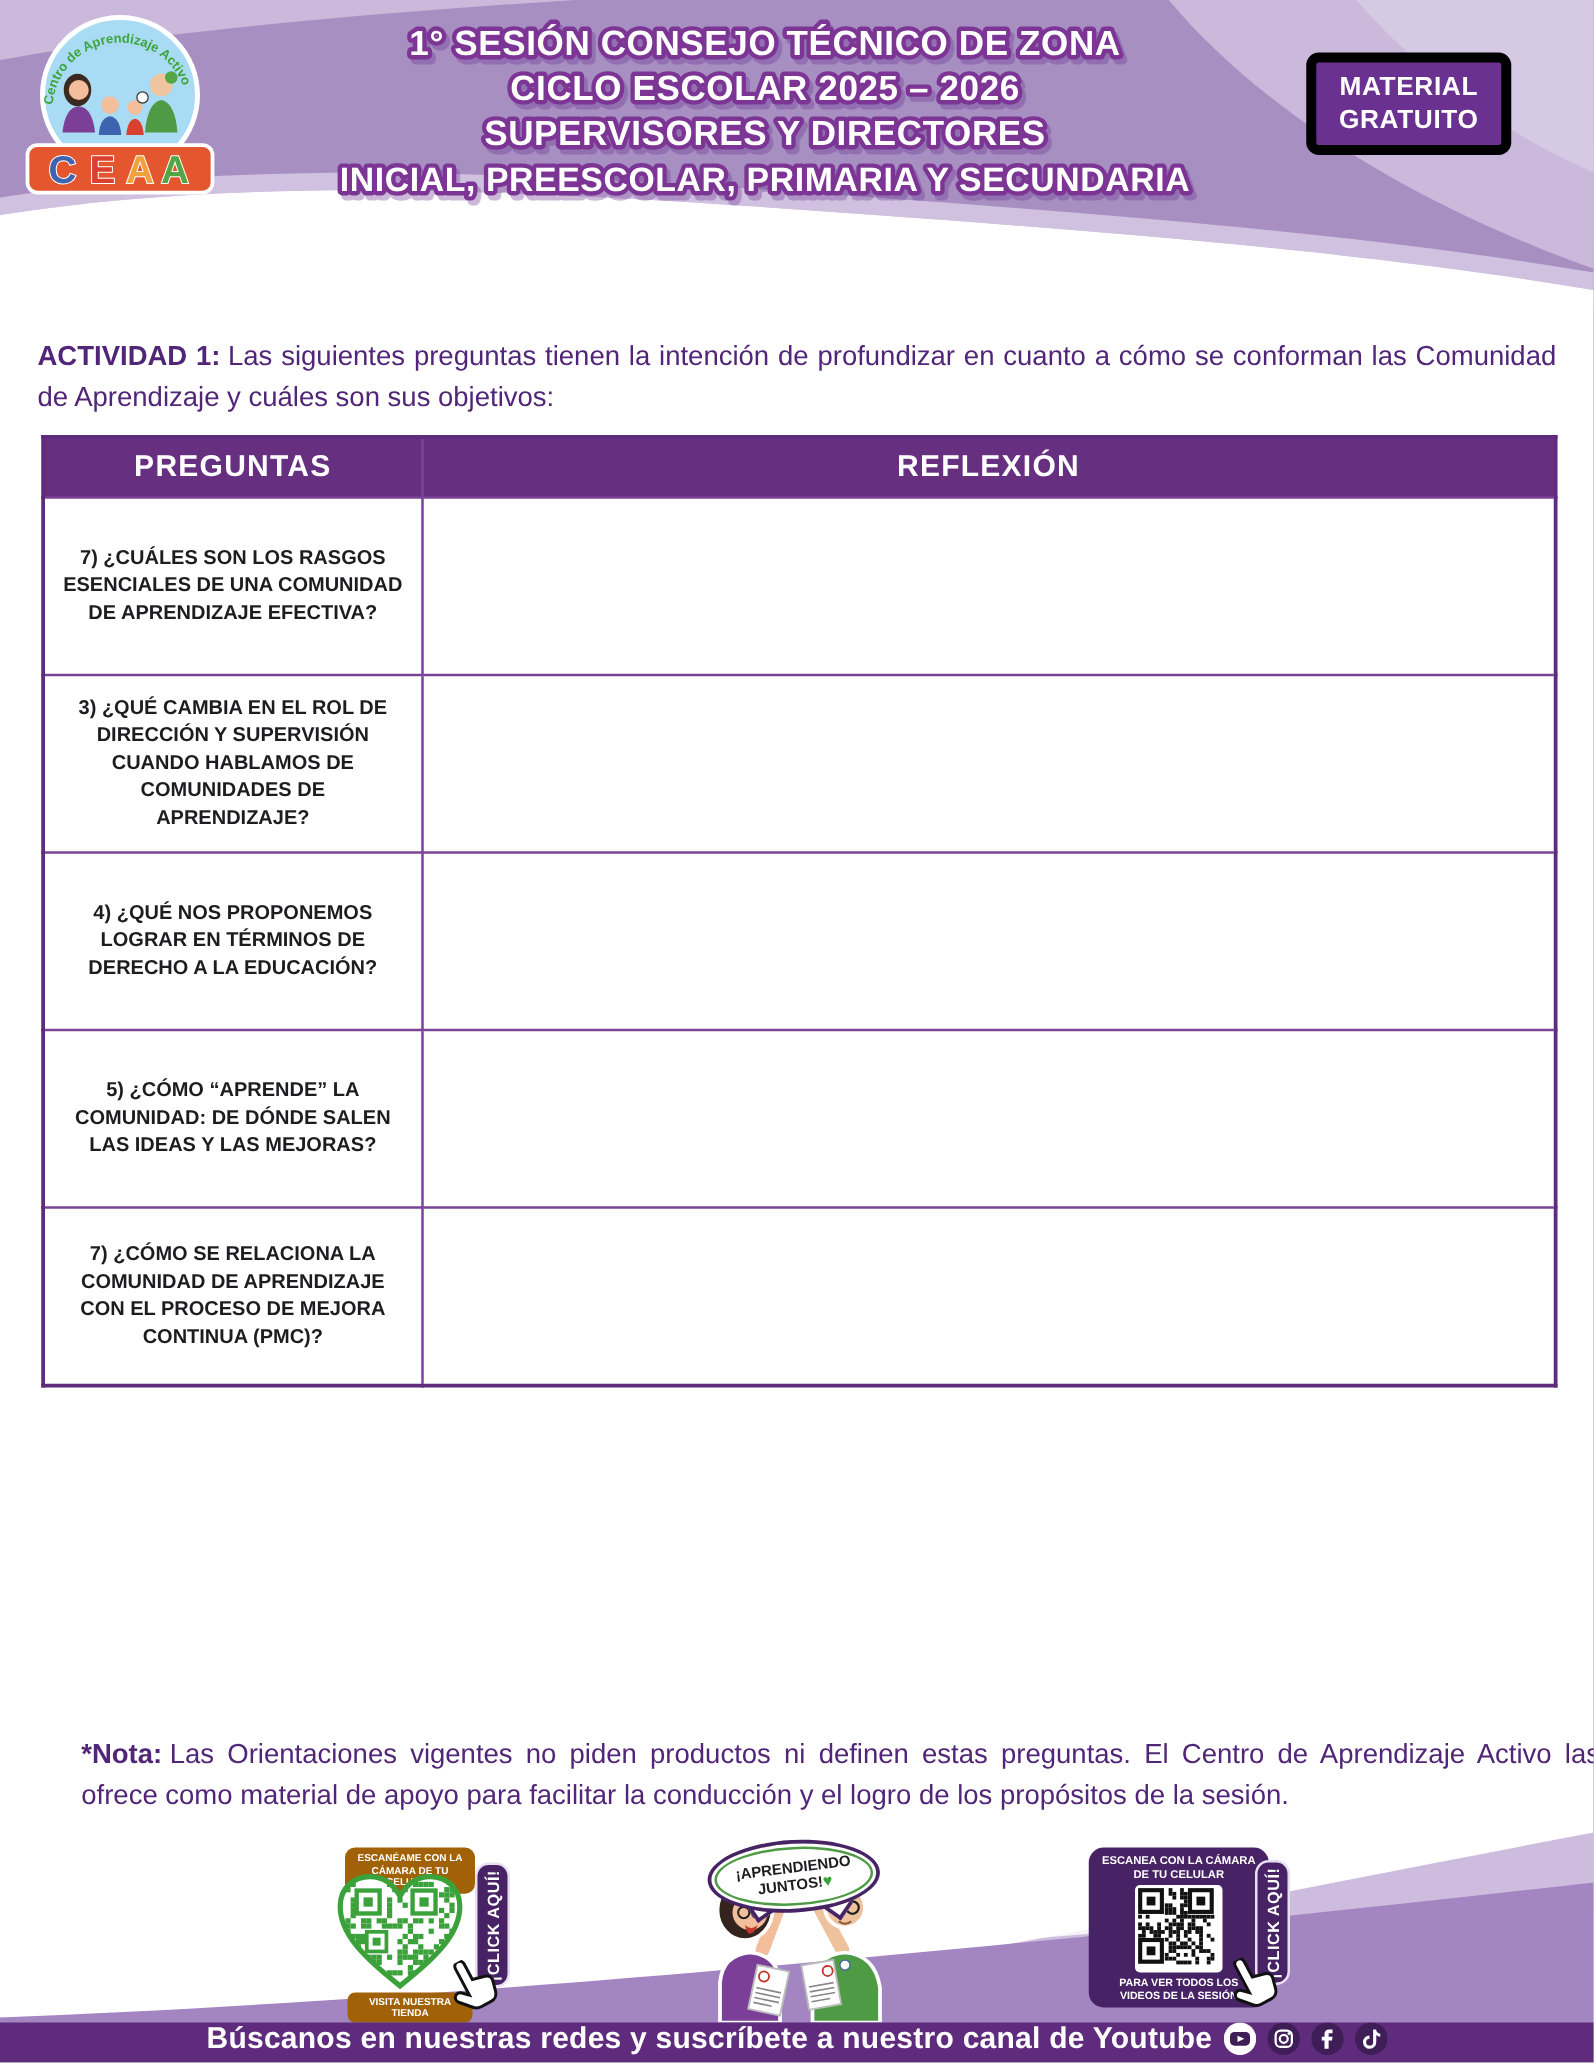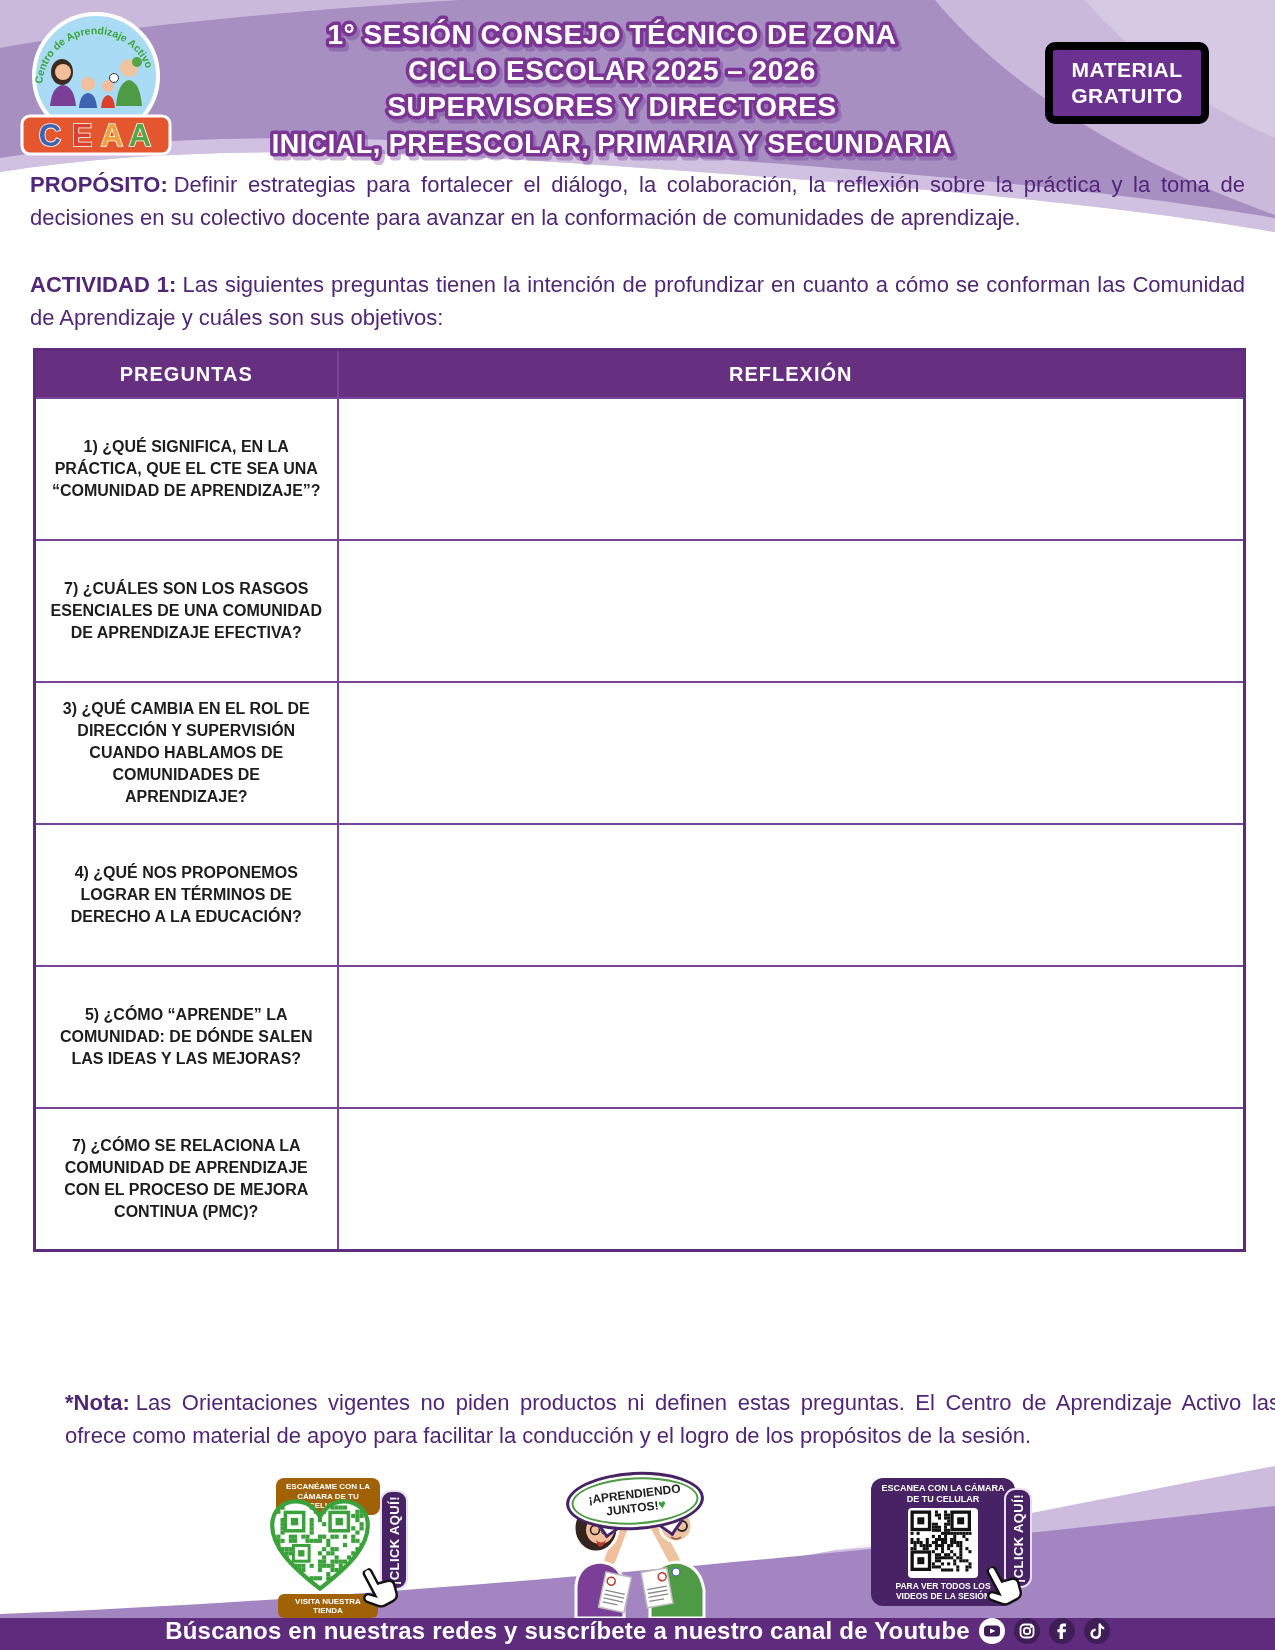--- a/index.html
+++ b/index.html
@@ -19,21 +19,21 @@
         text-align:justify;margin:0;}
   .para b{margin-right:6px;}
   .p-prop{top:168px;}
   .p-act{top:268px;}
   .p-nota{top:1386px;margin-left:35px;}
 
   
   table.qtable{position:absolute;top:348px;left:33px;width:1210px;border-collapse:collapse;
                table-layout:fixed;border:3px solid #5E2B7D;}
   table.qtable th,table.qtable td{border:2.5px solid #7B4396;}
-  table.qtable th{background:#662F80;color:#ffffff;font-size:20px;font-weight:bold;
+  table.qtable th{background:#662F80;color:#ffffff;font-size:24px;font-weight:bold;
                   letter-spacing:1px;height:44px;}
   col.c1{width:303px;}  col.c2{width:907px;}
   td.qcell{height:140px;vertical-align:middle;text-align:center;padding:0 14px;}
   td.qcell .qtext{font-weight:bold;color:#1d1d1f;font-size:16px;line-height:22px;}
   td.rcell{background:#fff;}
 
   
   .ftr-bg{position:absolute;left:0;top:1378px;width:1275px;height:272px;}
   .social-bar{position:absolute;left:0;top:1618px;width:1275px;height:32px;background:#5E2B7D;
               display:flex;align-items:flex-start;justify-content:center;gap:9px;}
@@ -133,42 +133,35 @@
         </g>
       </svg>
     </div>
 
     <div class="badge">
       <div>MATERIAL</div>
       <div>GRATUITO</div>
     </div>
   </div>
 
-  <p class="para p-prop"><b>PROPÓSITO:</b><span>Definir estrategias para fortalecer el diálogo, la colaboración, la reflexión sobre la práctica y la toma de decisiones en su colectivo docente para avanzar en la conformación de comunidades de aprendizaje.</span></p>
 
   <p class="para p-act"><b>ACTIVIDAD 1:</b><span>Las siguientes preguntas tienen la intención de profundizar en cuanto a cómo se conforman las Comunidad de Aprendizaje y cuáles son sus objetivos:</span></p>
 
   <table class="qtable">
     <colgroup>
         <col class="c1">
         <col class="c2">
       </colgroup>
     <thead>
       <tr>
         <th>PREGUNTAS</th>
         <th>REFLEXIÓN</th>
       </tr>
     </thead>
     <tbody id="tbody">
-        <tr>
-          <td class="qcell">
-            <div class="qtext">1) ¿QUÉ SIGNIFICA, EN LA PRÁCTICA, QUE EL CTE SEA UNA “COMUNIDAD DE APRENDIZAJE”?</div>
-          </td>
-          <td class="rcell"></td>
-        </tr>
         <tr>
           <td class="qcell">
             <div class="qtext">7) ¿CUÁLES SON LOS RASGOS ESENCIALES DE UNA COMUNIDAD DE APRENDIZAJE EFECTIVA?</div>
           </td>
           <td class="rcell"></td>
         </tr>
         <tr>
           <td class="qcell">
             <div class="qtext">3) ¿QUÉ CAMBIA EN EL ROL DE DIRECCIÓN Y SUPERVISIÓN CUANDO HABLAMOS DE COMUNIDADES DE APRENDIZAJE?</div>
           </td>

